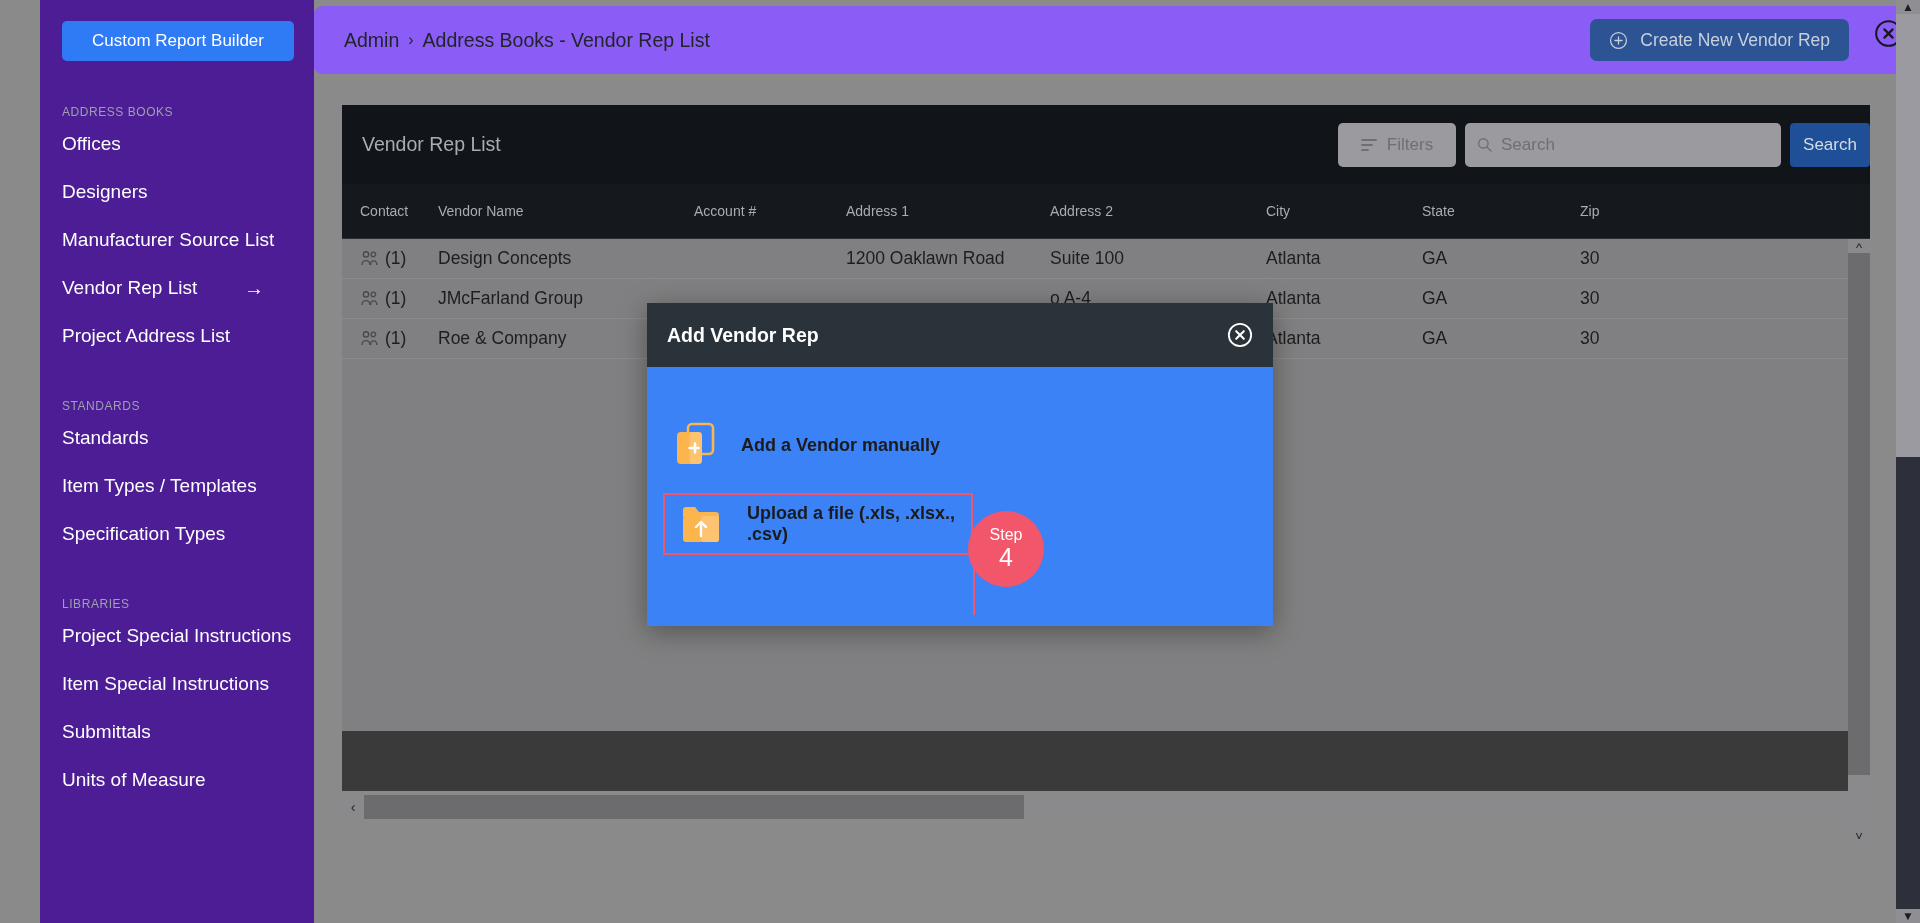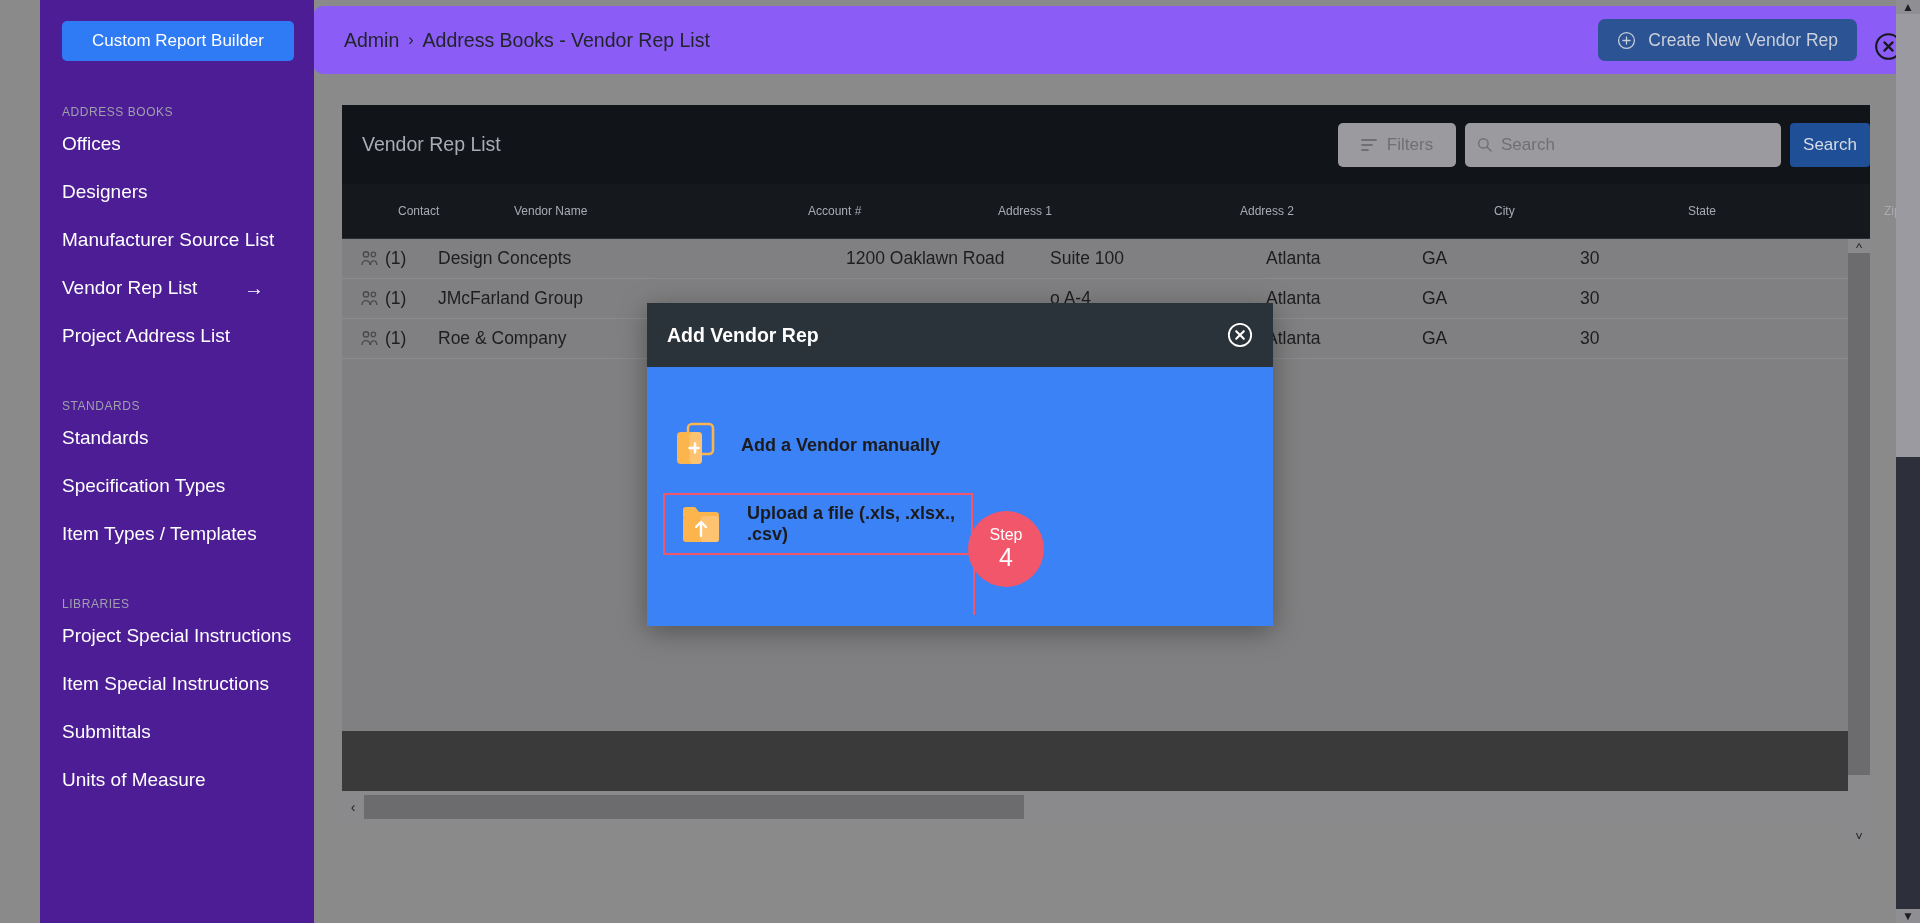--- a/index.html
+++ b/index.html
@@ -78,21 +78,21 @@
     display: flex; align-items: center;
     z-index: 10;
   }
   .breadcrumb {
     margin-left: 31px;
     font-size: 19.5px; color: #22242c;
     display: flex; align-items: center; gap: 9px;
   }
   .bc-sep { font-size: 16px; color: #22242c; }
   .header-right {
-    margin-left: auto; display: flex; align-items: flex-end; gap: 17px;
+    margin-left: auto; display: flex; align-items: flex-start; gap: 25px;
     margin-right: 17px;
   }
   .create-btn {
     height: 42px; padding: 0 19px;
     background: #2c5393; color: #c9cfdb;
     border: none; border-radius: 7px;
     font-size: 17.5px; font-family: "Liberation Sans", sans-serif;
     display: flex; align-items: center; gap: 12px;
     cursor: pointer;
   }
@@ -149,21 +149,21 @@
     cursor: pointer;
   }
 
   
   .table-area { position: relative; }
   .thead {
     height: 55px; background: #15181c;
     display: flex; align-items: center;
     border-bottom: 1px solid #2a2d32;
   }
-  .thead .th { color: #a9acb3; font-size: 12px; margin-left: 38px; }
+  .thead .th { color: #a9acb3; font-size: 14px; }
   .trow {
     height: 40px; background: #808082;
     display: flex; align-items: center;
     border-bottom: 1px solid #8b8b8d;
     color: #1d1d20; font-size: 17.5px;
   }
   .trow .td { color: #1d1d20; font-size: 17.5px; white-space: nowrap; overflow: hidden; }
   
   .c-contact { width: 96px; padding-left: 18px; flex: 0 0 96px; display: flex; align-items: center; gap: 6px; }
   .c-vendor  { width: 256px; flex: 0 0 256px; }
@@ -280,24 +280,24 @@
       </div>
       <div class="nav-item">
         <span>Project Address List</span>
       </div>
 
       <div class="sec-label">STANDARDS</div>
       <div class="nav-item first">
         <span>Standards</span>
       </div>
       <div class="nav-item">
+        <span>Item Types / Templates</span>
+      </div>
+      <div class="nav-item">
         <span>Specification Types</span>
-      </div>
-      <div class="nav-item">
-        <span>Item Types / Templates</span>
       </div>
 
       <div class="sec-label">LIBRARIES</div>
       <div class="nav-item first">
         <span>Project Special Instructions</span>
       </div>
       <div class="nav-item">
         <span>Item Special Instructions</span>
       </div>
       <div class="nav-item">

